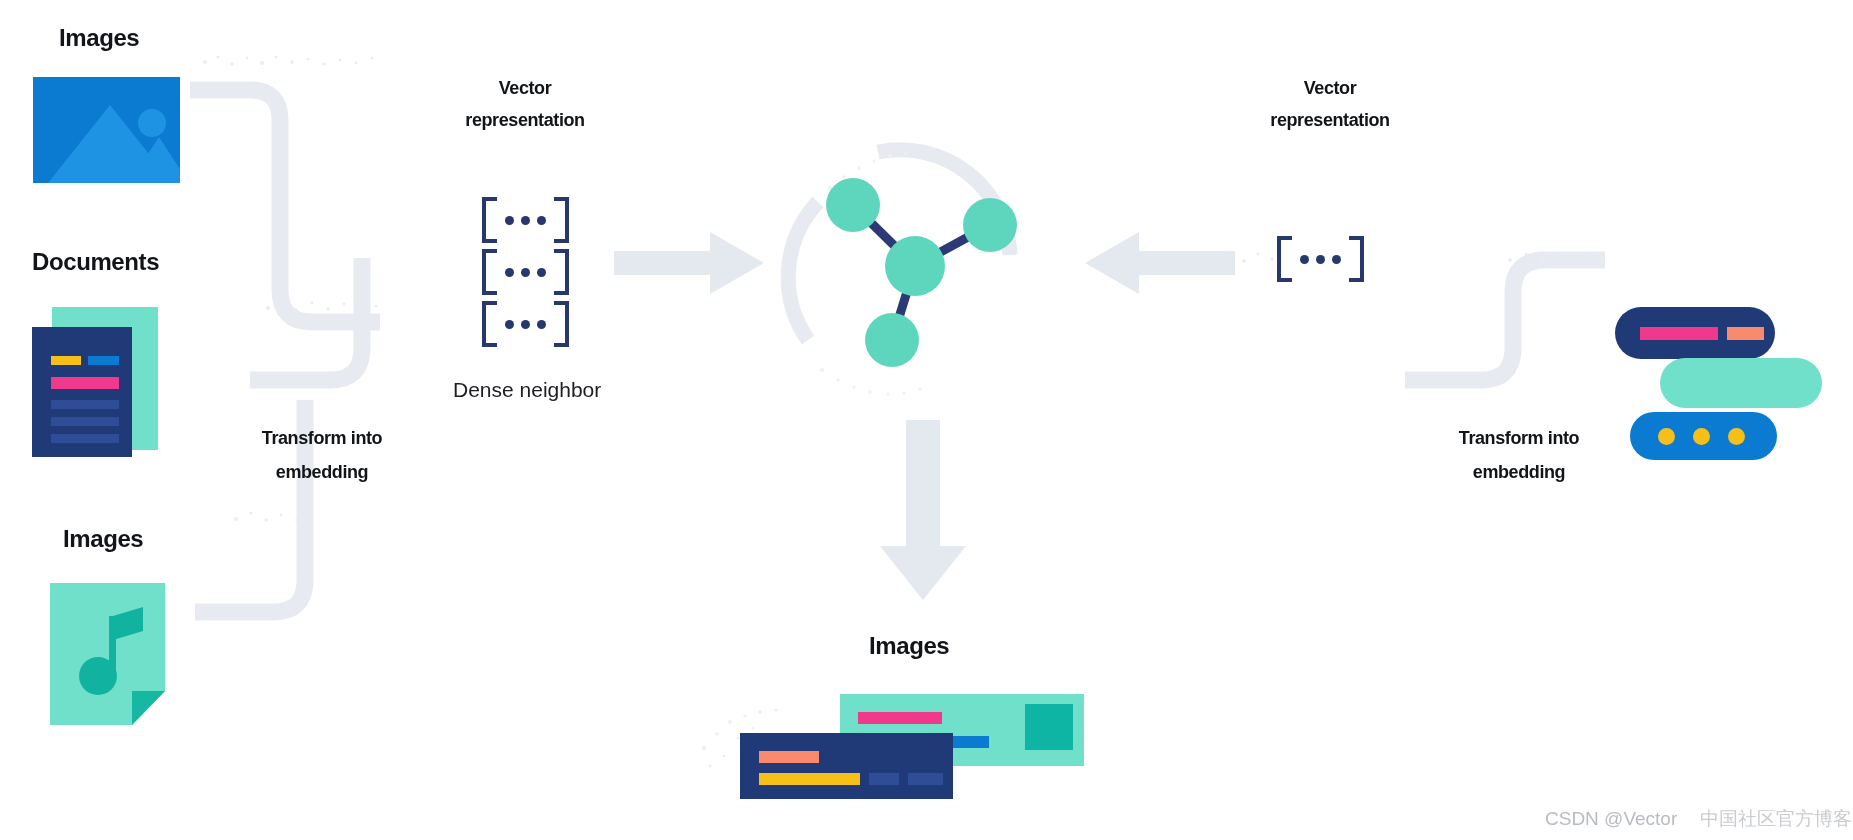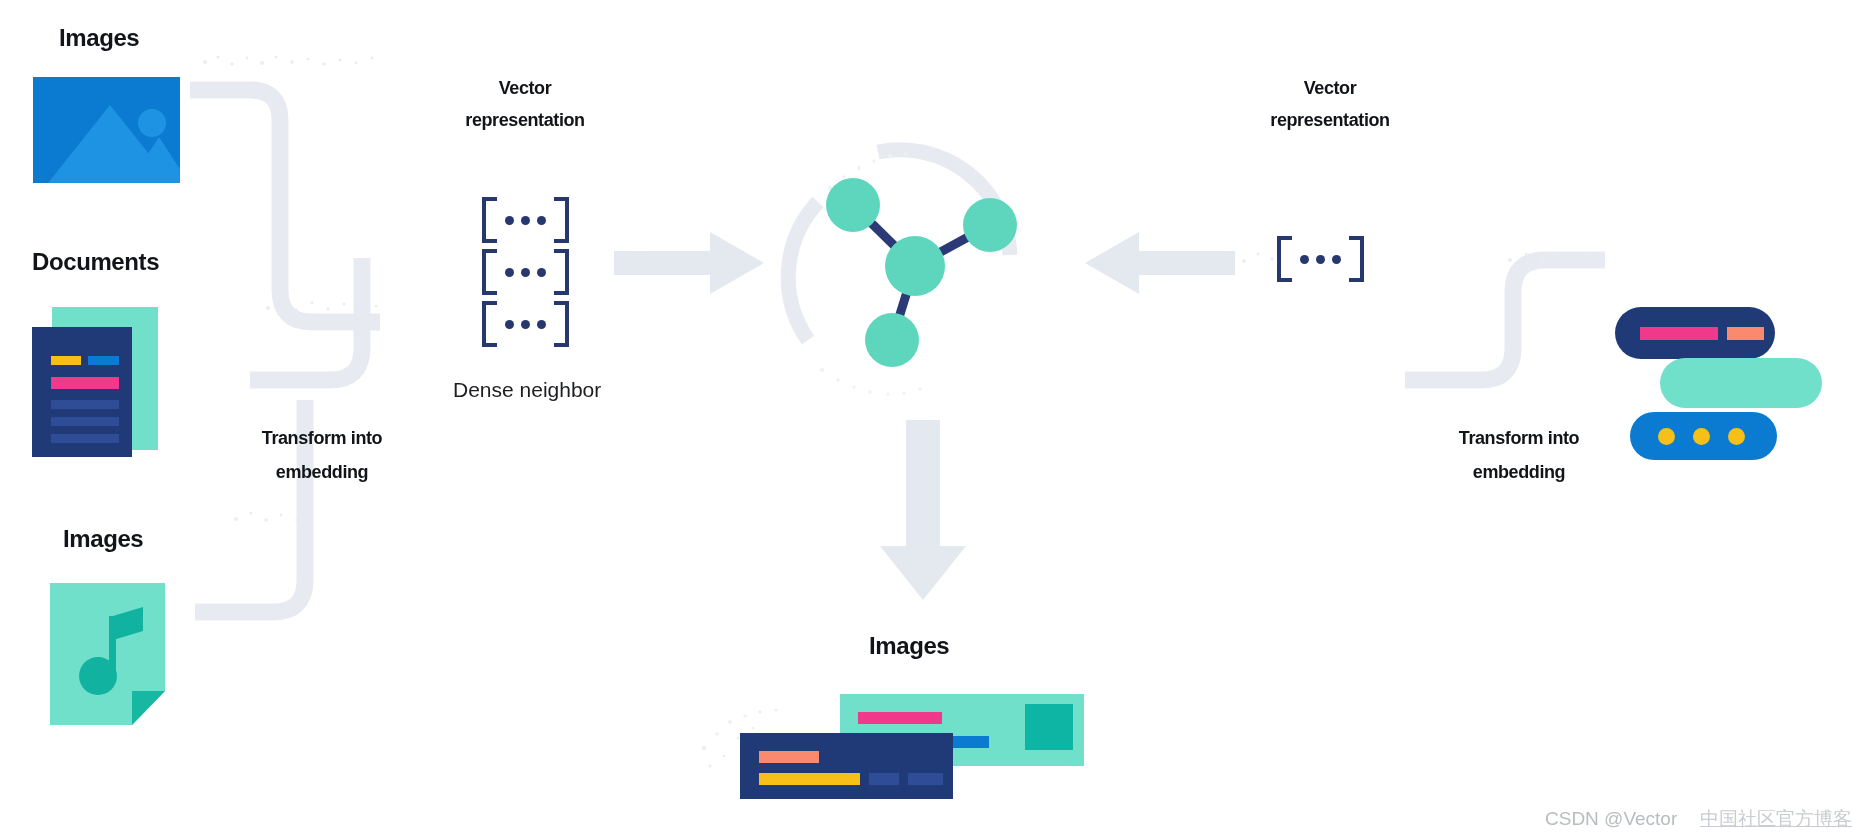--- a/index.html
+++ b/index.html
@@ -126,21 +126,21 @@
   .res-card { position: absolute; }
 
   
   .watermark {
     position: absolute;
     font-family: "Liberation Sans", sans-serif;
     font-size: 19px;
     color: #b9bcc0;
     white-space: nowrap;
   }
-  .watermark.cjk { color: #c9ccd0; text-decoration: underline; }
+  .watermark.cjk { color: #c9ccd0; }
 </style>
 </head>
 <body>
 
 <div id="stage">
 
   <svg class="connector" style="left:180px; top:60px;" width="220" height="330" viewBox="0 0 220 330">
     <path d="M 10 30 H 70 Q 100 30 100 60 V 230 Q 100 262 132 262 H 200" fill="none" stroke="#e7ebf1" stroke-width="17" stroke-linecap="butt"></path>
   </svg>
 

